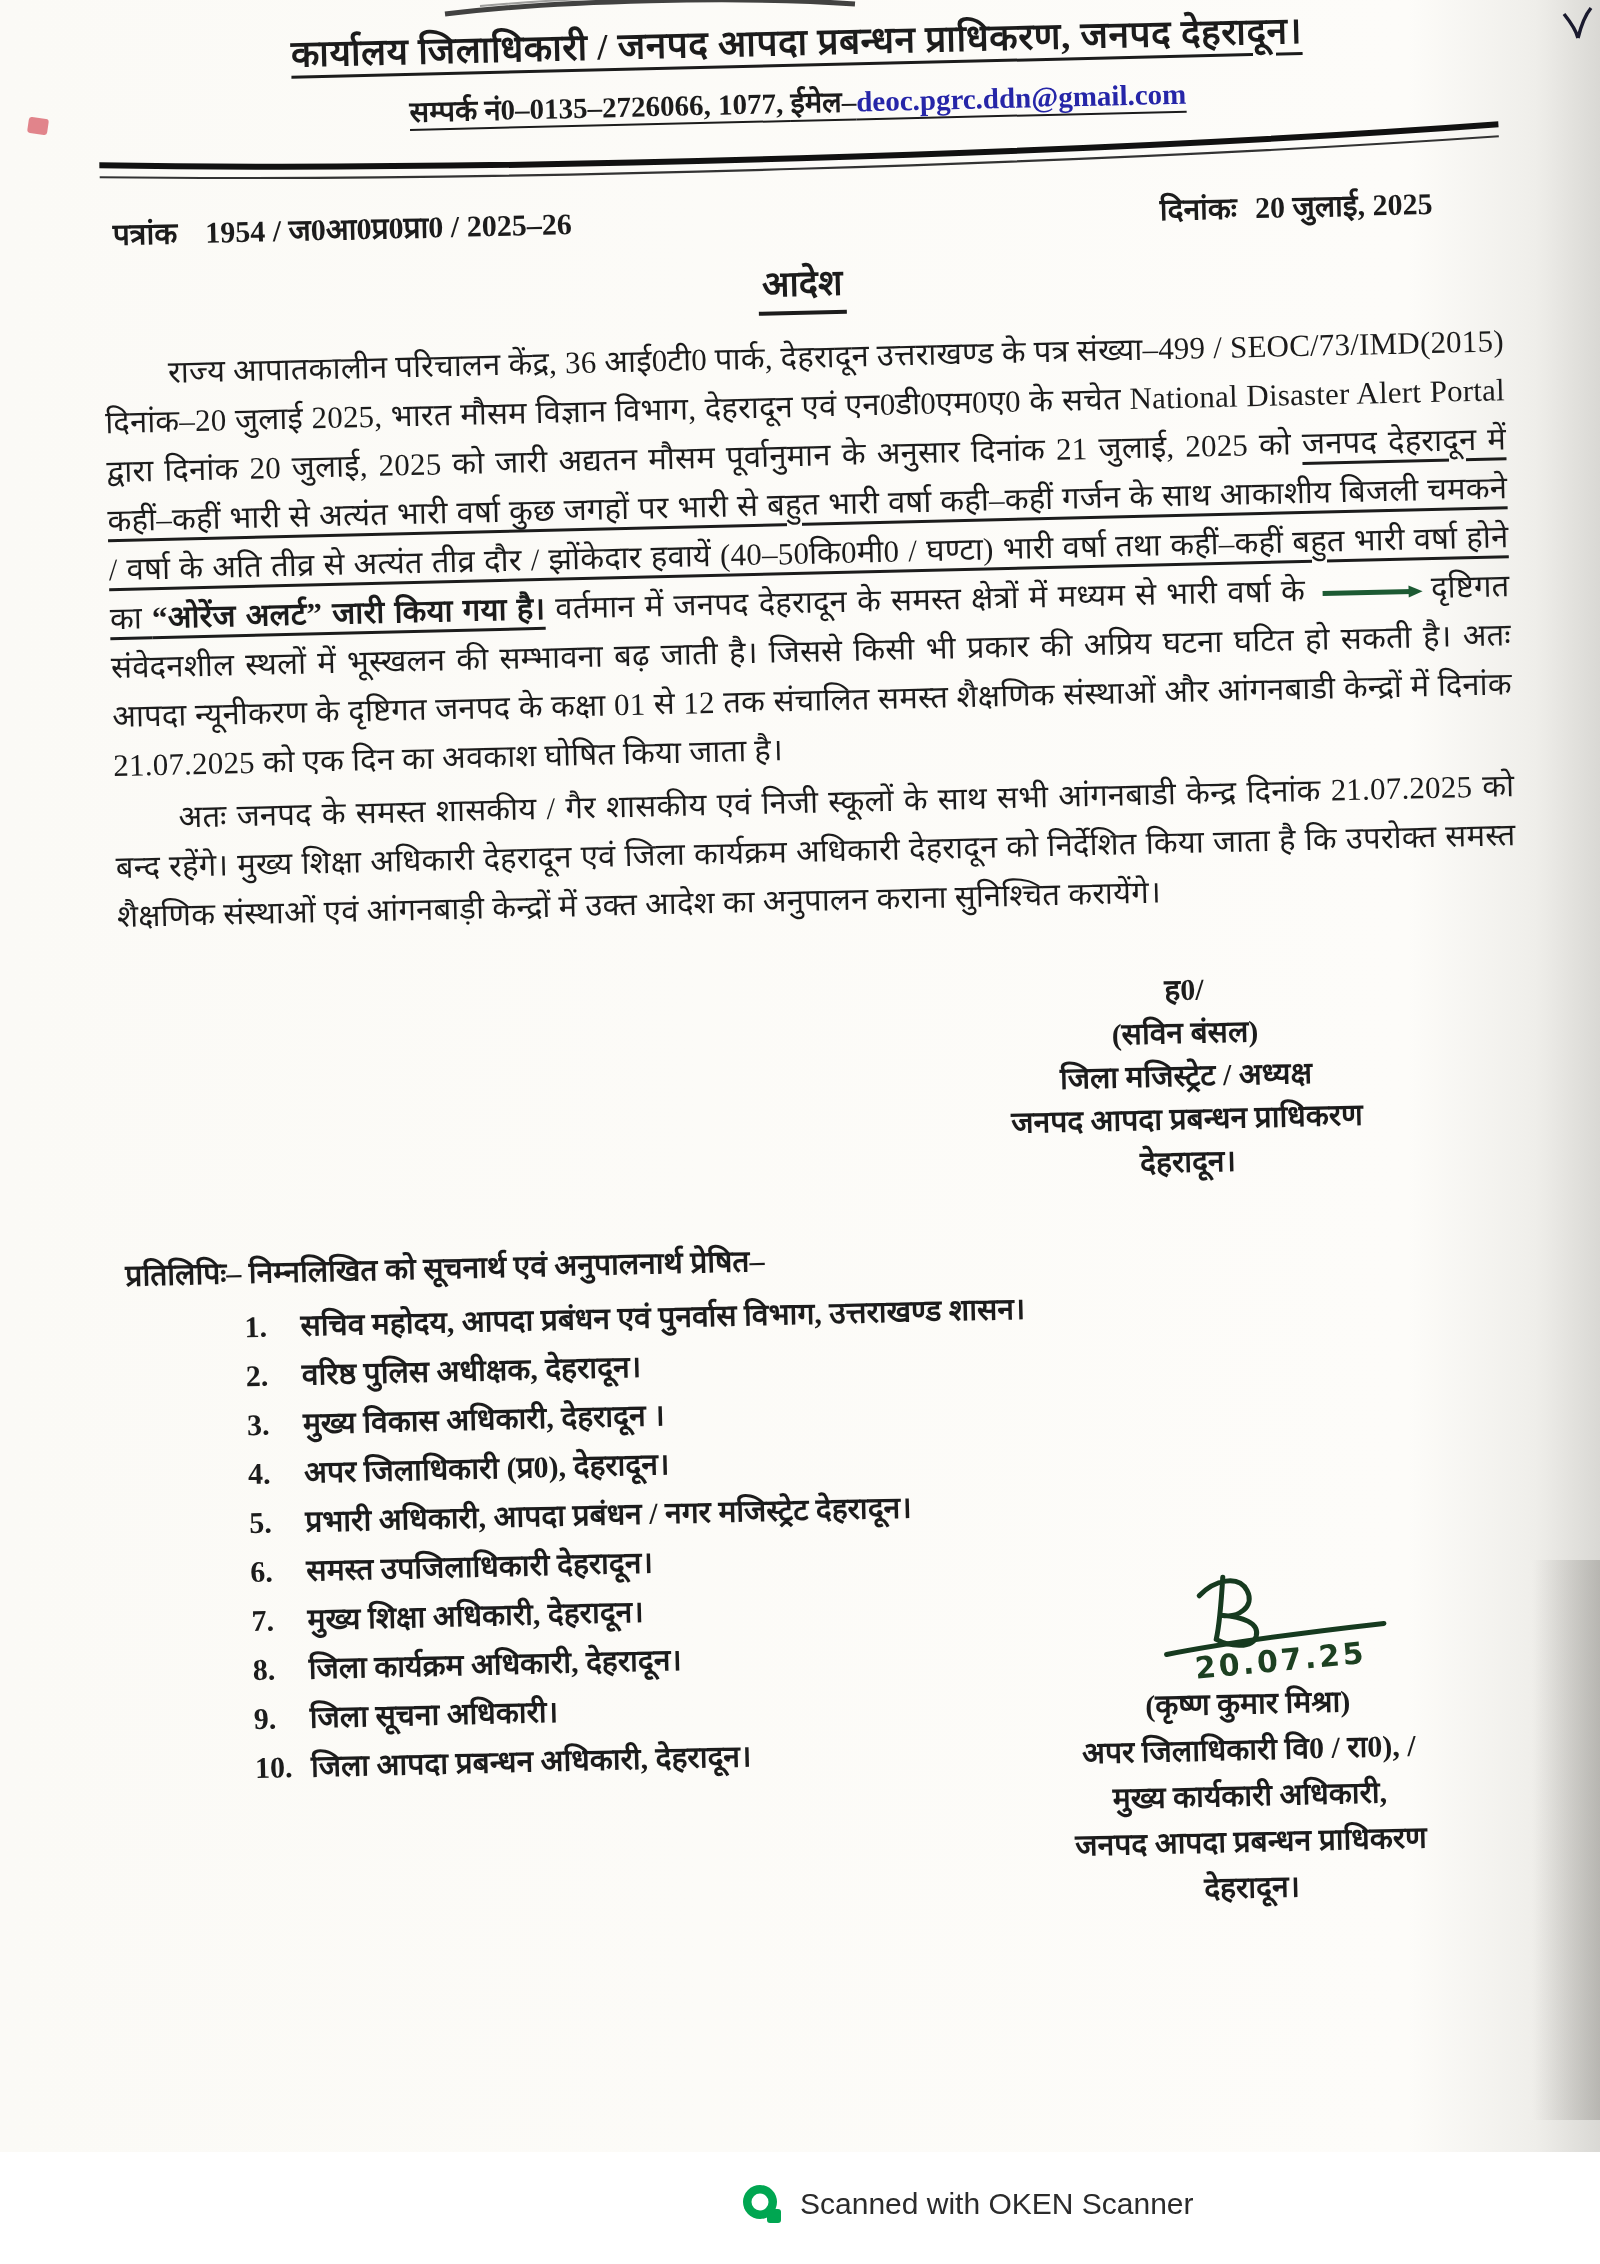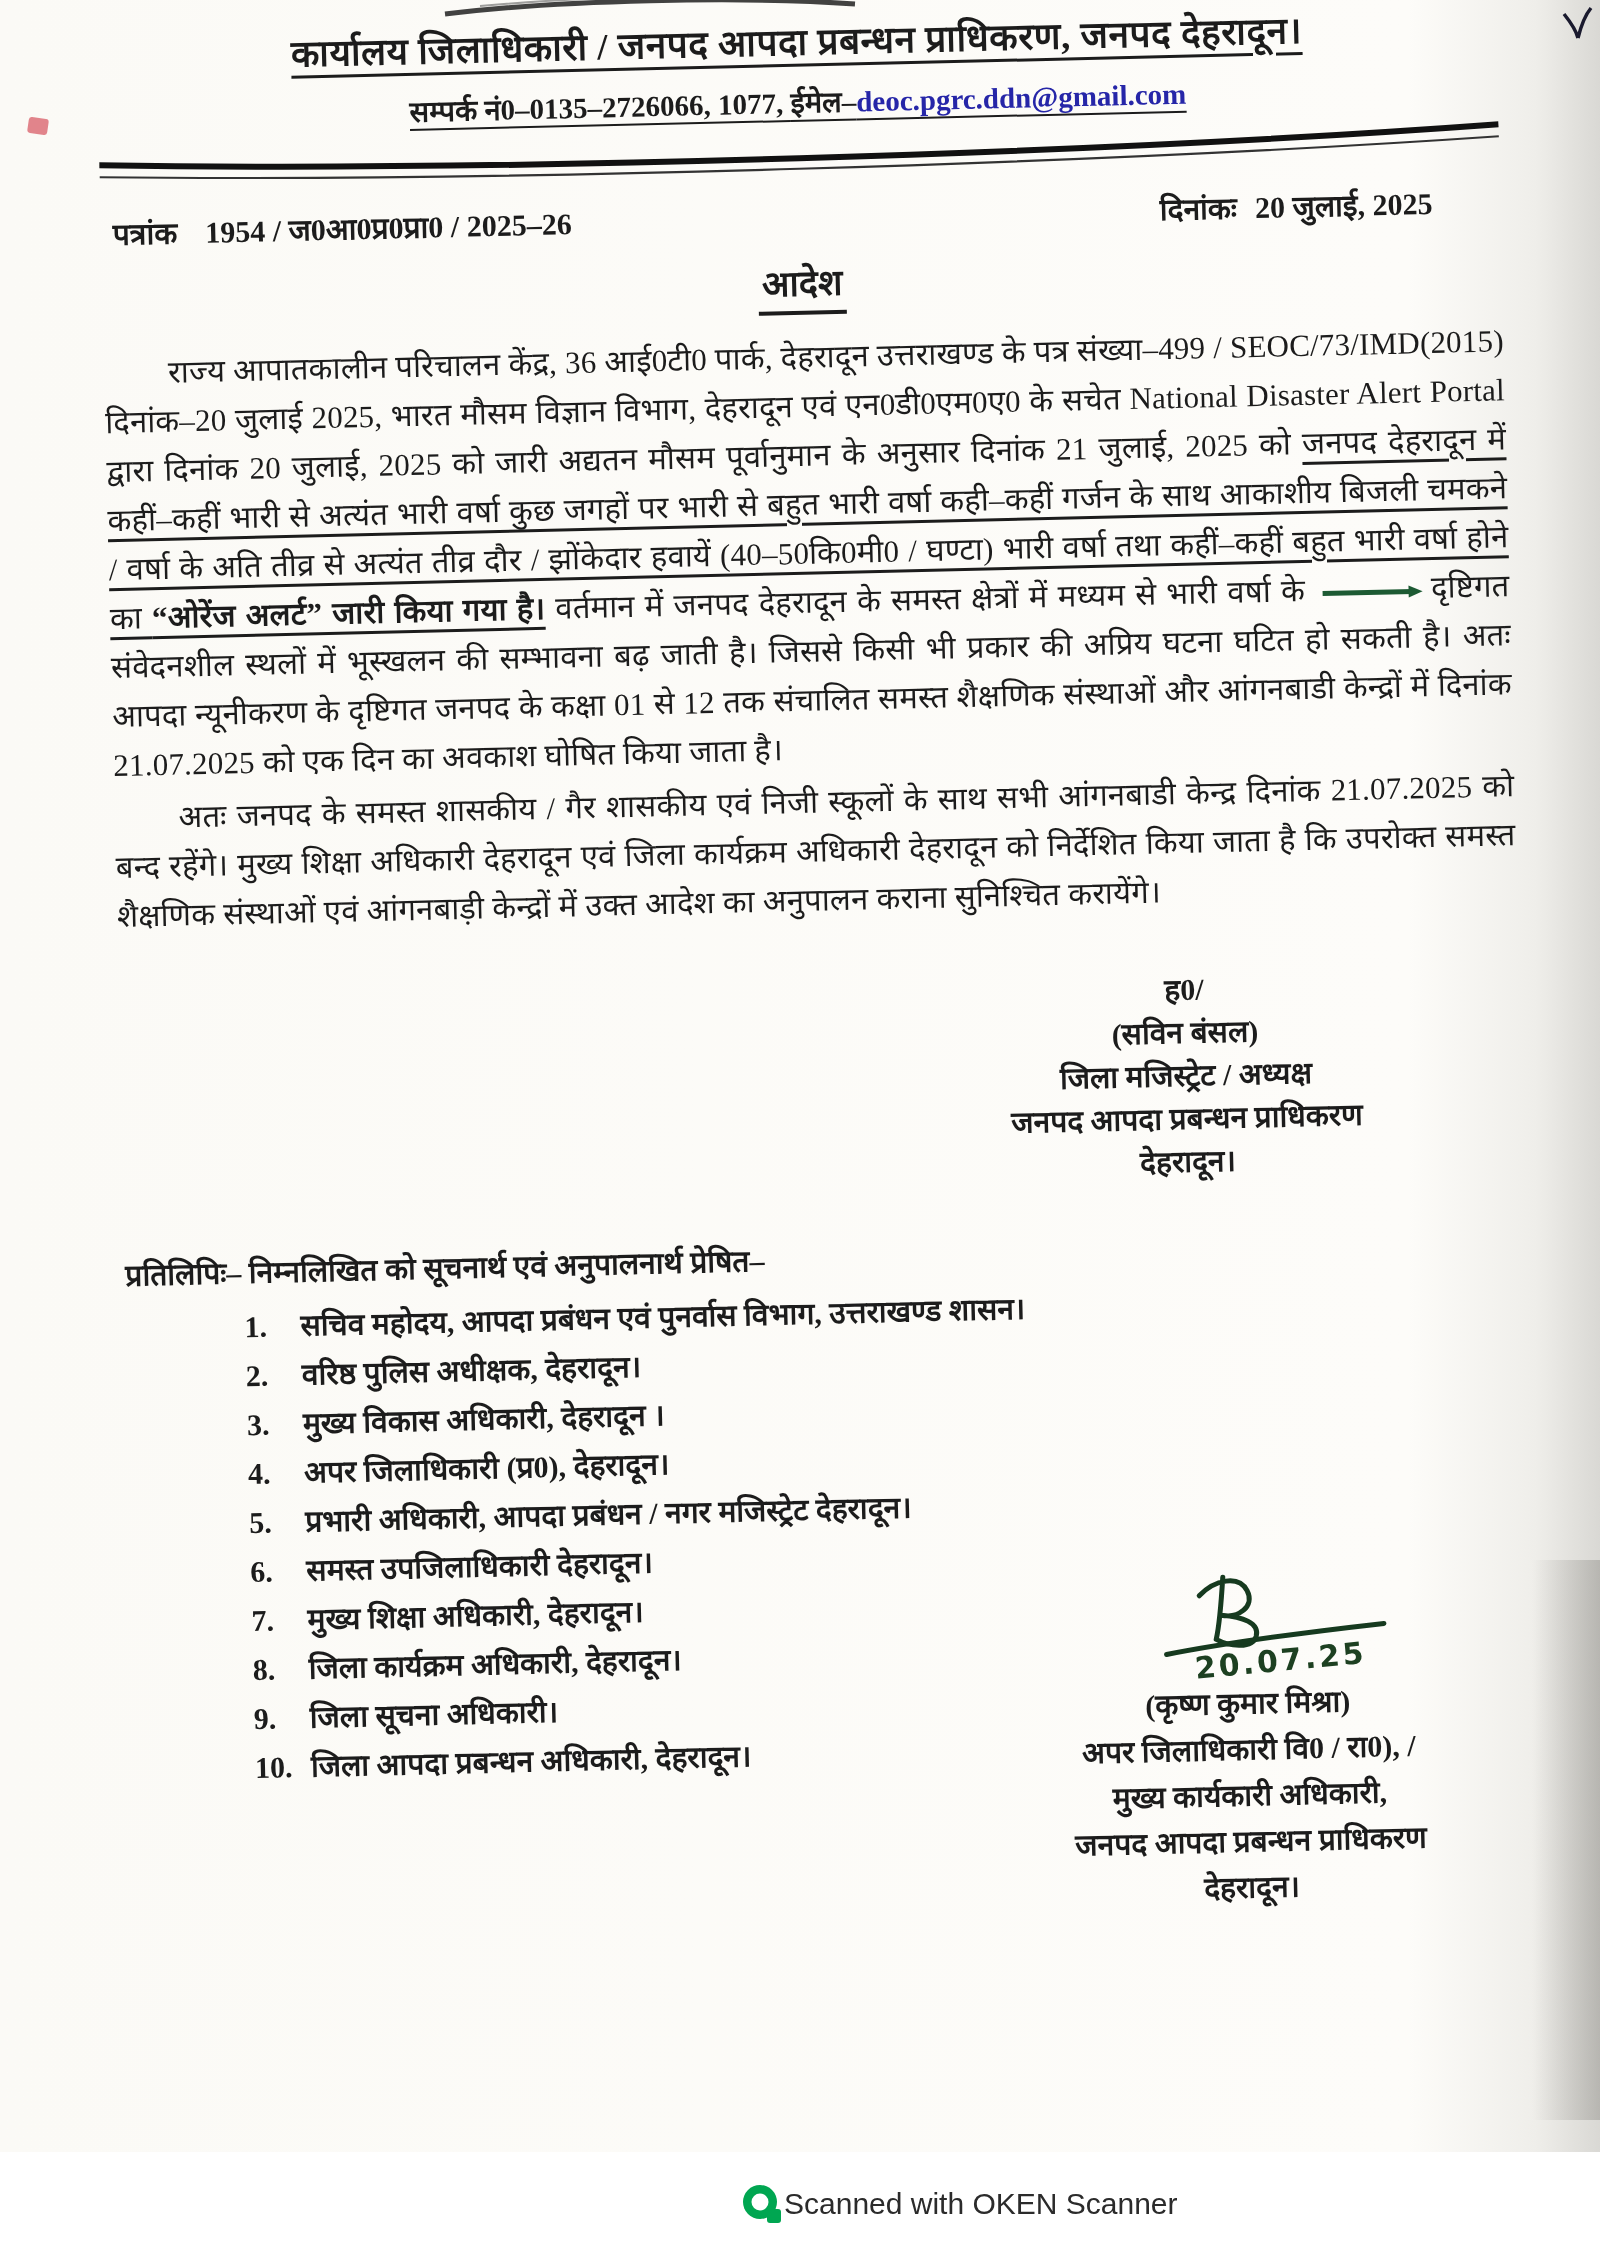--- a/index.html
+++ b/index.html
@@ -90,21 +90,21 @@
   }
   
   .top-artifact { position:absolute; left:440px; top:-6px; width:420px; height:30px; opacity:0.85; }
   .corner-mark { position:absolute; right:6px; top:4px; width:36px; height:40px; }
   .red-fleck { position:absolute; left:28px; top:118px; width:20px; height:16px; background:#c23; opacity:0.55; border-radius:3px; transform:rotate(8deg); }
   
   .footer-strip {
     position:absolute; left:0; bottom:0; width:1600px; height:112px; background:#ffffff;
   }
   .scanner-brand {
-    position:absolute; left:740px; top:30px; display:flex; align-items:center; 
+    position:absolute; left:740px; top:30px; display:flex; align-items:center; gap:16px;
     font-family:"Liberation Sans","DejaVu Sans",sans-serif;
     font-size:30px; color:#2b2b2b;
   }
 </style>
 </head>
 <body>
 
 <div class="paper">
   <div class="paper-shadow-right"></div>
 

